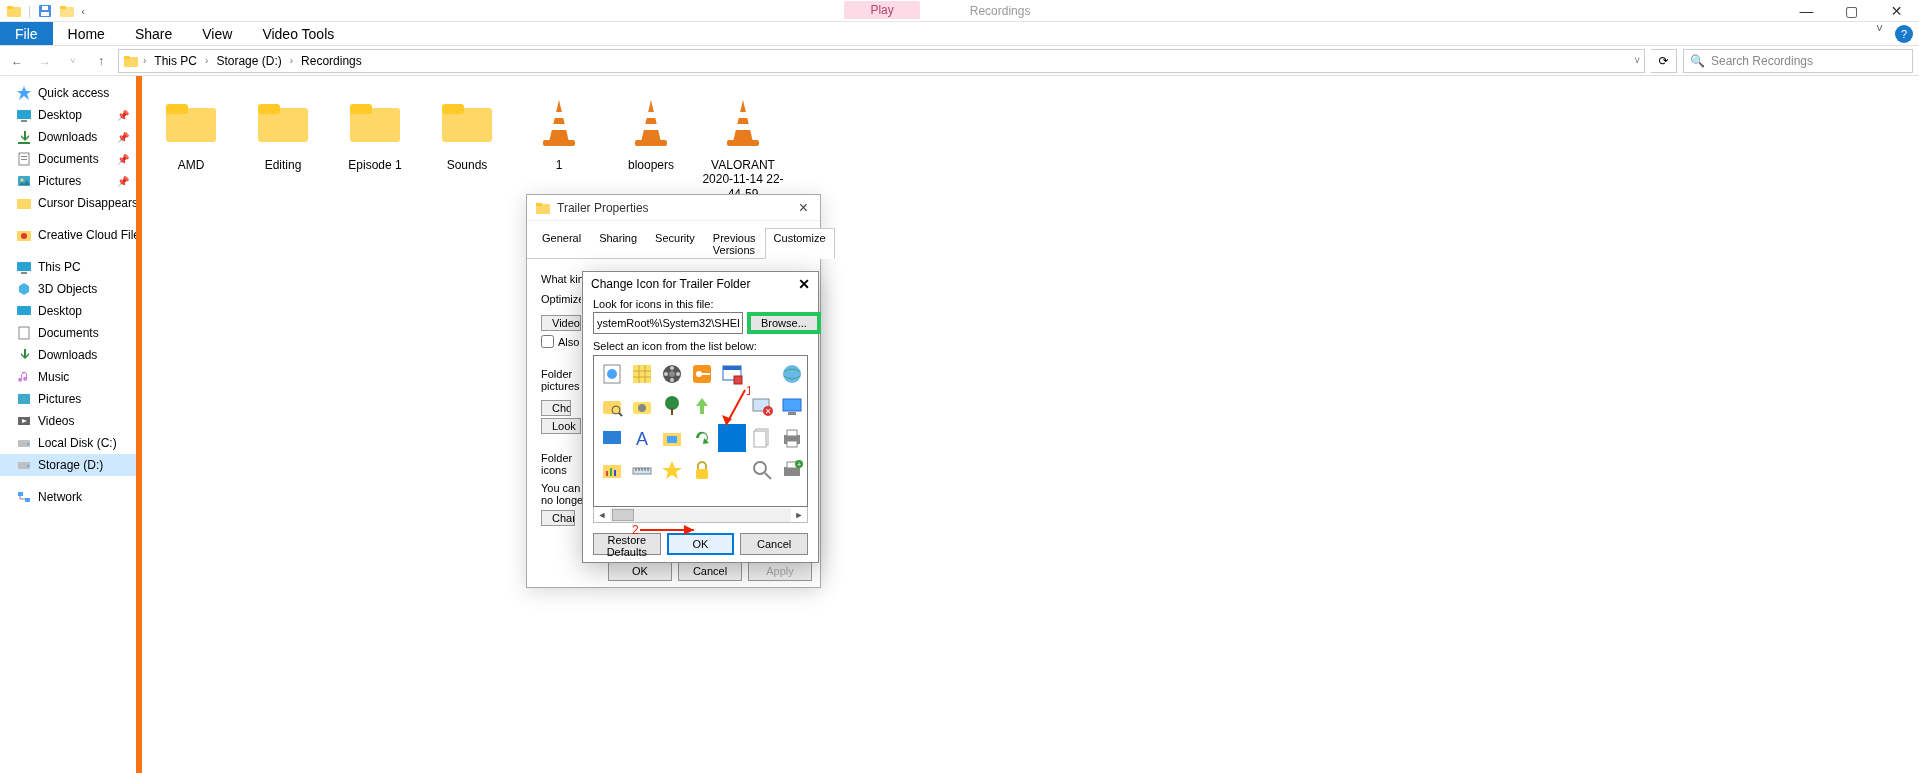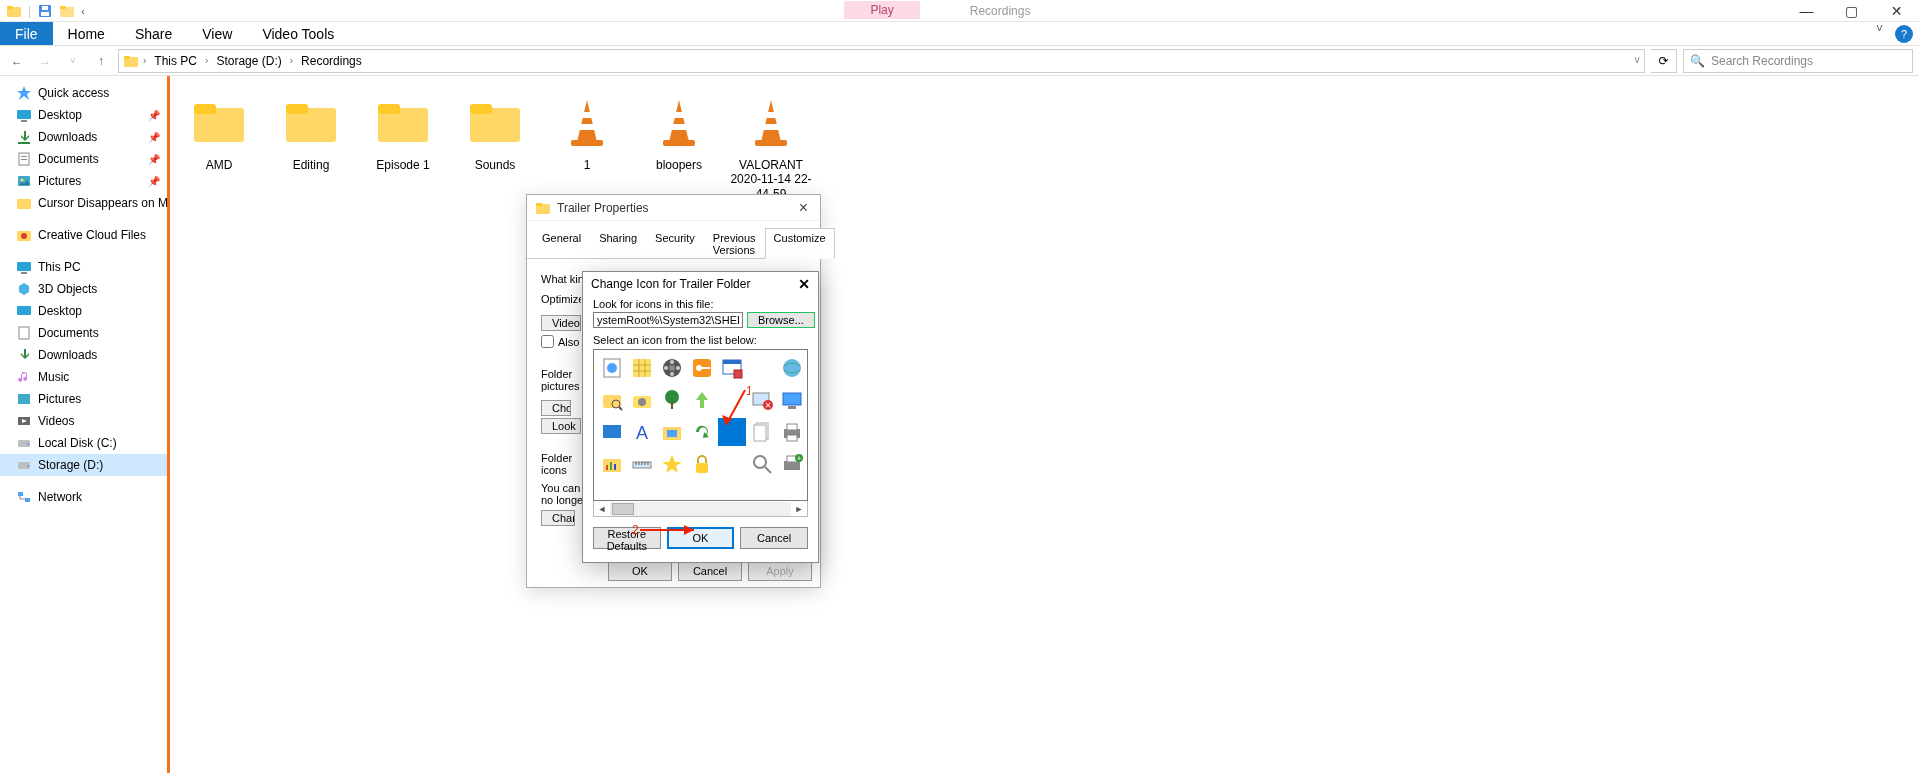--- a/index.html
+++ b/index.html
@@ -29,21 +29,21 @@
   .addr-row .navbtn.disabled { color:#bbb; }
   .breadcrumb { flex: 1; border: 1px solid #ccc; height: 24px; display:flex; align-items:center; padding: 0 4px; gap: 4px; }
   .breadcrumb .crumb { padding: 0 4px; }
   .breadcrumb .sep { color: #777; font-size: 10px; }
   .bc-folder-icon { width: 16px; height: 16px; }
   .addr-row .refresh { width: 26px; height:24px; border:1px solid #ccc; border-left:none; display:flex;align-items:center;justify-content:center; }
   .searchbox { width: 230px; height: 24px; border: 1px solid #ccc; display:flex;align-items:center;padding:0 6px; color:#888; gap:6px; }
   
   
   .main { display: flex; height: calc(100% - 76px); }
-  .sidebar { width: 170px; border-right: 3px solid #f97316; padding: 6px 0; overflow:hidden; }
+  .sidebar { width: 142px; border-right: 6px solid #f97316; padding: 6px 0; overflow:hidden; }
   .sidebar .node { display:flex; align-items:center; gap:6px; padding: 3px 6px 3px 16px; font-size:12px; white-space:nowrap; }
   .sidebar .node.sub { }
   .sidebar .node.selected { background: #cde8ff; }
   .sidebar .node .pin { margin-left:auto; color:#888; font-size:10px; }
   .sidebar .sico { width:16px; height:16px; flex-shrink:0; }
   
   .content { flex:1; padding: 10px 4px; display:flex; flex-wrap:wrap; align-content:flex-start; }
   .item { width: 90px; display:flex; flex-direction:column; align-items:center; margin: 0px 2px 10px 0; padding: 4px 2px; text-align:center; font-size:12px; }
   .item.selected { background: #cde8ff; border:1px solid #99ccee; }
   .item .thumb { width: 64px; height: 64px; margin-bottom: 4px; display:flex;align-items:center;justify-content:center; }
@@ -65,21 +65,21 @@
   .dlg-btns button { width: 64px; height:21px; font-size:11px; border:1px solid #999; background:#efefef; }
   .dlg-btns button.disabled { color:#aaa; }
   
   
   .icon-dlg { position:absolute; left: 582px; top: 271px; width: 237px; height: 292px; background:#fff; border:1px solid #888; box-shadow: 0 6px 24px rgba(0,0,0,0.25); z-index: 10; }
   .icon-dlg .dlg-title2 { height:24px; display:flex; align-items:center; padding:0 8px; font-size:12px; }
   .icon-dlg .dlg-title2 .close { margin-left:auto; font-size:14px; font-weight:bold; }
   .icon-dlg .body { padding: 2px 10px; font-size:11px; }
   .icon-dlg .path-row { display:flex; gap:4px; margin:2px 0 6px 0; }
   .icon-dlg .path-row input { flex:1; border:1px solid #7a7a7a; padding:1px 3px; font-size:11px; }
-  .icon-dlg .path-row button { border:1px solid #22c55e; background:#e5e5e5; padding:1px 10px; font-size:11px; }
+  .icon-dlg .path-row button { border:4px solid #22c55e; background:#e5e5e5; padding:1px 10px; font-size:11px; }
   .icon-grid-wrap { border:1px solid #7a7a7a; height: 152px; padding: 4px; overflow:hidden; position:relative; }
   .icon-grid { display:grid; grid-template-columns: repeat(7, 28px); grid-auto-rows: 28px; gap: 4px 2px; justify-content: space-between; }
   .icon-grid .cell { width:28px; height:28px; display:flex;align-items:center;justify-content:center; }
   .icon-grid .cell.sel { background:#0078d7; }
   .hscroll { height:16px; border:1px solid #bbb; border-top:none; display:flex; align-items:center; }
   .hscroll .ar { width:16px; text-align:center; color:#555; font-size:9px; }
   .hscroll .track { flex:1; background:#f0f0f0; height:14px; position:relative; }
   .hscroll .thumb { position:absolute; left:2px; top:1px; width:22px; height:12px; background:#cfcfcf; border:1px solid #aaa; }
   .icon-dlg .btns { display:flex; justify-content:space-between; gap:6px; margin-top:10px; }
   .icon-dlg .btns button { width: 72px; height:22px; font-size:11px; border:1px solid #888; background:#e5e5e5; }

